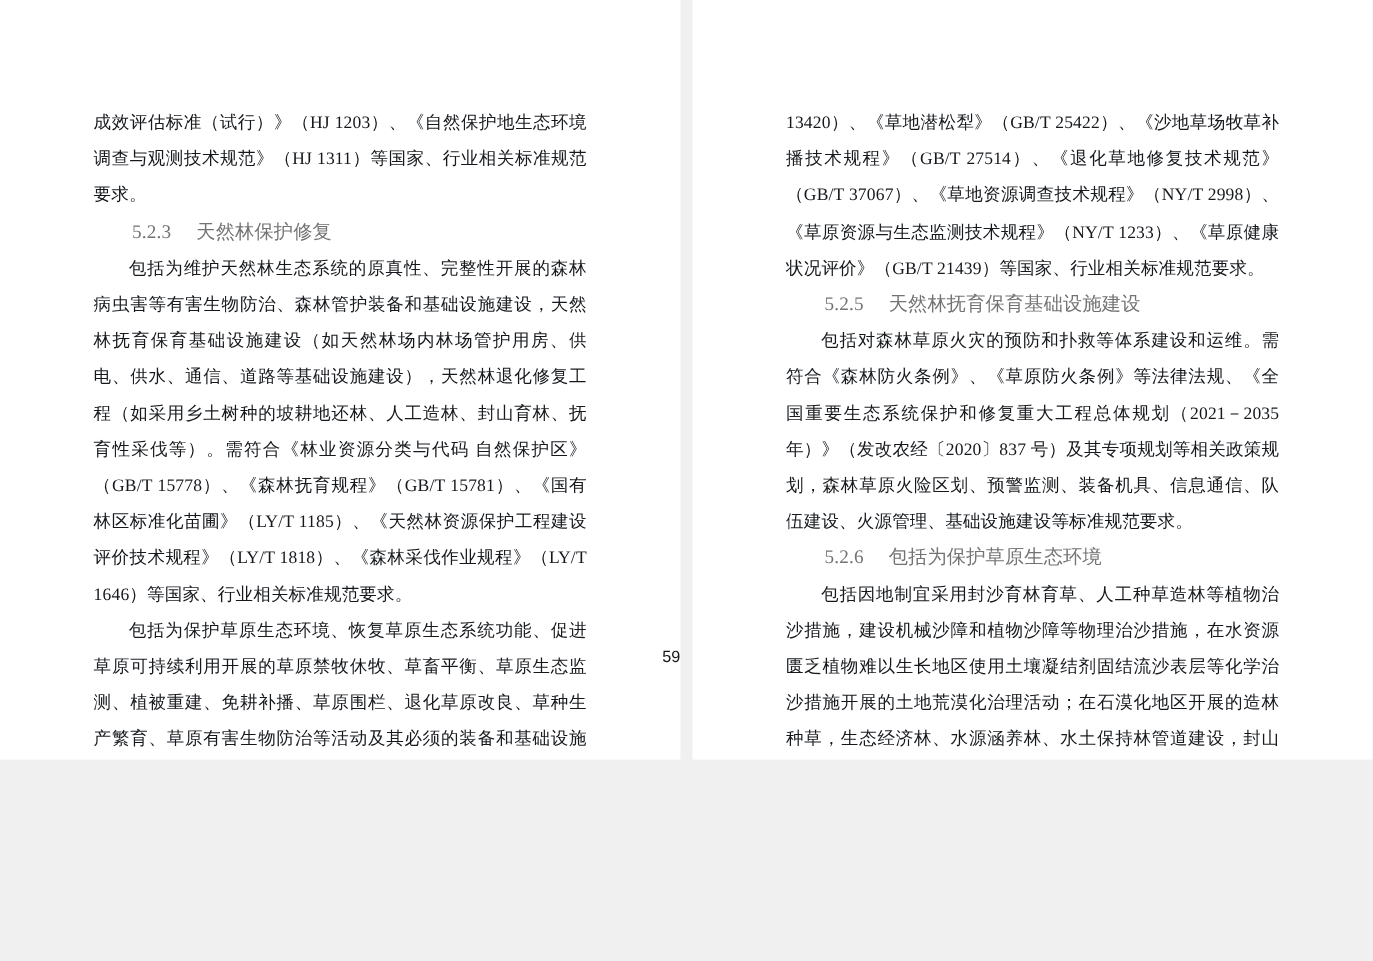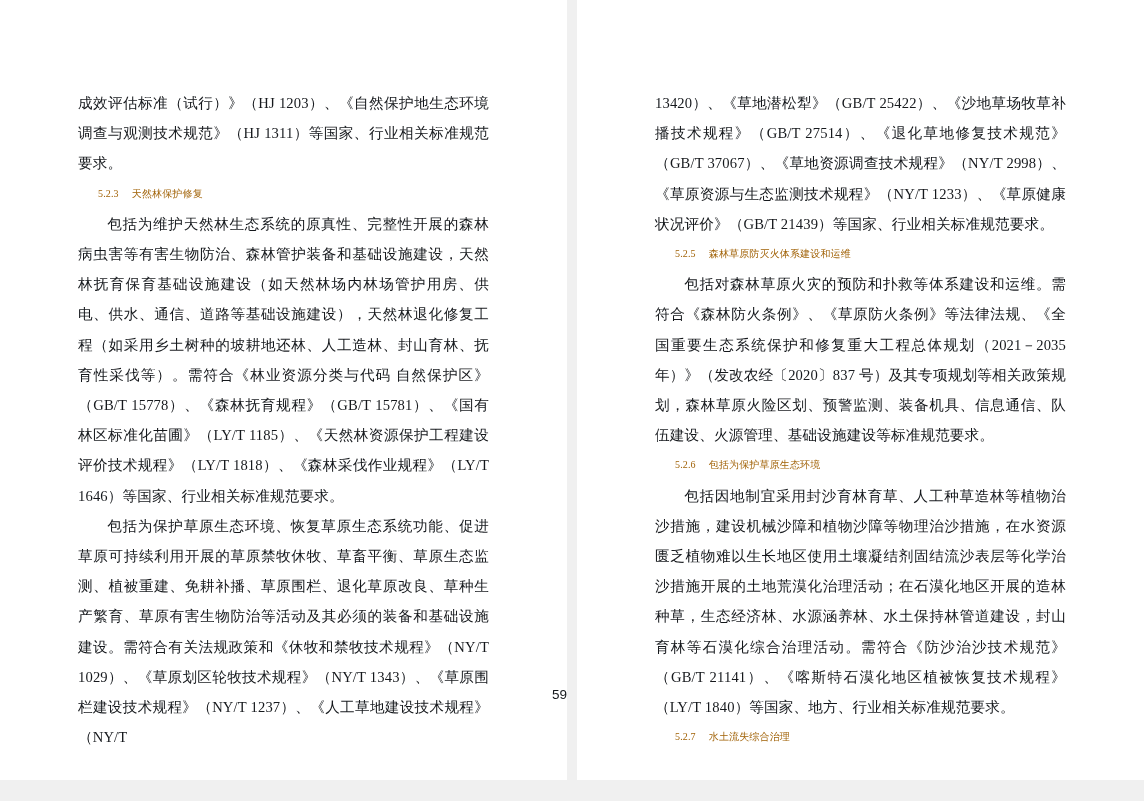--- a/index.html
+++ b/index.html
@@ -17,21 +17,21 @@
     display: flex;
     flex-direction: row;
     width: 1144px;
     height: 801px;
     gap: 10px;
     background: #f0f0f0;
   }
   .page {
     background: #ffffff;
     width: 567px;
-    height: 780px;
+    height: 633px;
     position: relative;
     box-sizing: border-box;
     padding: 88px 78px 0 78px;
     overflow: hidden;
   }
   .page-left { margin-left: 0; }
   .body-text {
     font-size: 14.6px;
     line-height: 30.2px;
     color: #15181c;
@@ -42,23 +42,23 @@
   }
   .para {
     margin: 0;
     text-indent: 2em;
     text-align: justify;
   }
   .para.noindent { text-indent: 0; }
   .heading {
     margin: 0;
     text-indent: 2em;
-    font-size: 10px;
+    font-size: 16px;
     line-height: 30.2px;
-    color: #a16207;
+    color: #737373;
   }
   .heading .num { margin-right: 1.3em; }
   .page-number {
     position: absolute;
     bottom: 78px;
     left: 0;
     right: 0;
     text-align: right;
     font-size: 13.5px;
     color: #15181c;
@@ -77,21 +77,21 @@
       <p class="heading"><span class="num">5.2.3</span><span>天然林保护修复</span></p>
       <p class="para">包括为维护天然林生态系统的原真性、完整性开展的森林病虫害等有害生物防治、森林管护装备和基础设施建设，天然林抚育保育基础设施建设（如天然林场内林场管护用房、供电、供水、通信、道路等基础设施建设），天然林退化修复工程（如采用乡土树种的坡耕地还林、人工造林、封山育林、抚育性采伐等）。需符合《林业资源分类与代码 自然保护区》（GB/T 15778）、《森林抚育规程》（GB/T 15781）、《国有林区标准化苗圃》（LY/T 1185）、《天然林资源保护工程建设评价技术规程》（LY/T 1818）、《森林采伐作业规程》（LY/T 1646）等国家、行业相关标准规范要求。</p>
       <p class="para">包括为保护草原生态环境、恢复草原生态系统功能、促进草原可持续利用开展的草原禁牧休牧、草畜平衡、草原生态监测、植被重建、免耕补播、草原围栏、退化草原改良、草种生产繁育、草原有害生物防治等活动及其必须的装备和基础设施建设。需符合有关法规政策和《休牧和禁牧技术规程》（NY/T 1029）、《草原划区轮牧技术规程》（NY/T 1343）、《草原围栏建设技术规程》（NY/T 1237）、《人工草地建设技术规程》（NY/T</p>
     </div>
     <div class="page-number">59</div>
   </div>
 
   <div class="page page-right">
     <div class="page-inner body-text">
       <p class="para noindent">13420）、《草地潜松犁》（GB/T 25422）、《沙地草场牧草补播技术规程》（GB/T 27514）、《退化草地修复技术规范》（GB/T 37067）、《草地资源调查技术规程》（NY/T 2998）、《草原资源与生态监测技术规程》（NY/T 1233）、《草原健康状况评价》（GB/T 21439）等国家、行业相关标准规范要求。</p>
-      <p class="heading"><span class="num">5.2.5</span><span>森林草原防灭火体系建设和运维</span></p>
+      <p class="heading"><span class="num">5.2.5</span><span>天然林抚育保育基础设施建设</span></p>
       <p class="para">包括对森林草原火灾的预防和扑救等体系建设和运维。需符合《森林防火条例》、《草原防火条例》等法律法规、《全国重要生态系统保护和修复重大工程总体规划（2021－2035 年）》（发改农经〔2020〕837 号）及其专项规划等相关政策规划，森林草原火险区划、预警监测、装备机具、信息通信、队伍建设、火源管理、基础设施建设等标准规范要求。</p>
       <p class="heading"><span class="num">5.2.6</span><span>包括为保护草原生态环境</span></p>
       <p class="para">包括因地制宜采用封沙育林育草、人工种草造林等植物治沙措施，建设机械沙障和植物沙障等物理治沙措施，在水资源匮乏植物难以生长地区使用土壤凝结剂固结流沙表层等化学治沙措施开展的土地荒漠化治理活动；在石漠化地区开展的造林种草，生态经济林、水源涵养林、水土保持林管道建设，封山育林等石漠化综合治理活动。需符合《防沙治沙技术规范》（GB/T 21141）、《喀斯特石漠化地区植被恢复技术规程》（LY/T 1840）等国家、地方、行业相关标准规范要求。</p>
       <p class="heading"><span class="num">5.2.7</span><span>水土流失综合治理</span></p>
     </div>
   </div>
 
 </div>
 
 </body></html>

